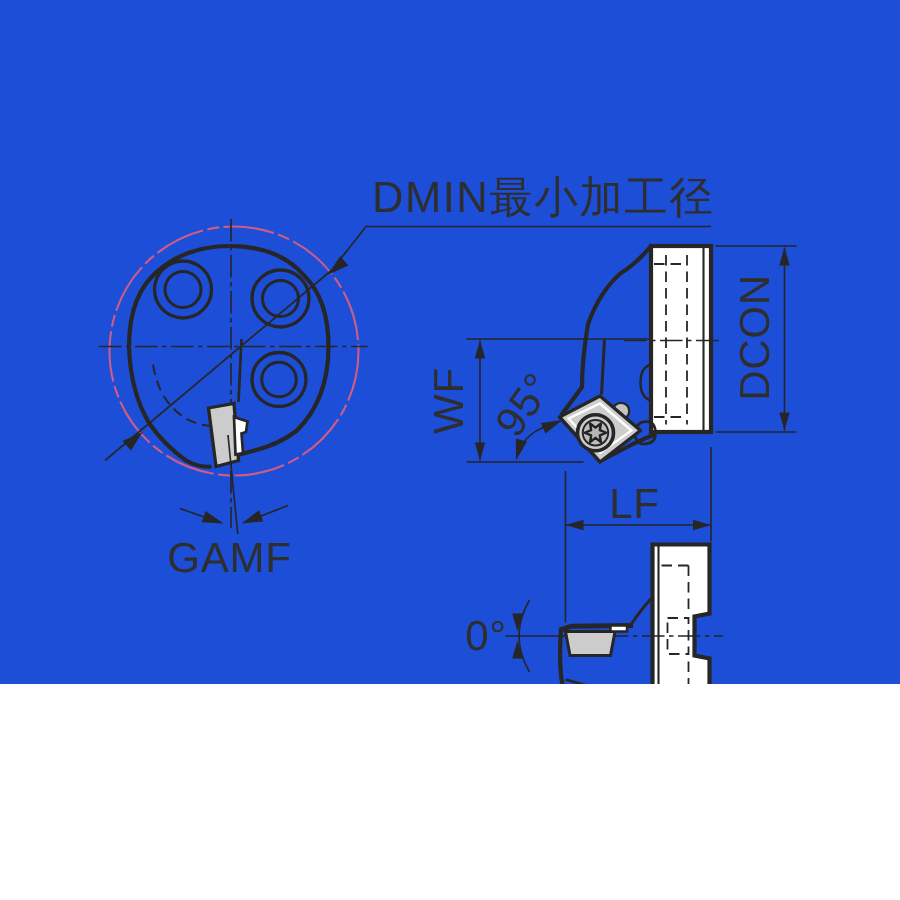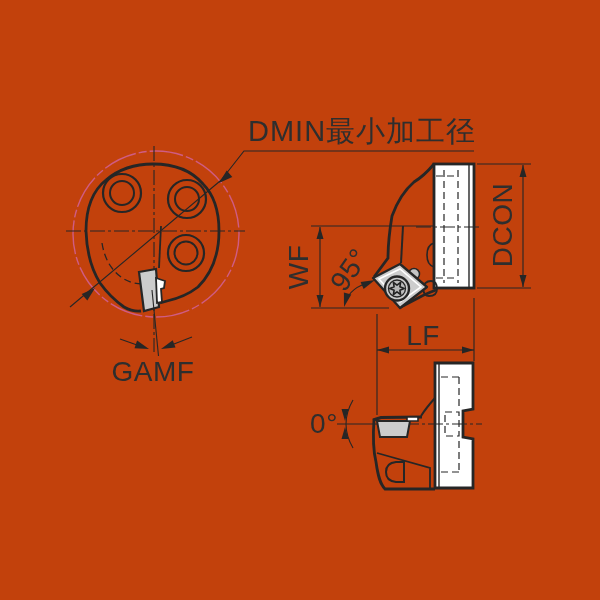--- a/index.html
+++ b/index.html
@@ -1,16 +1,16 @@
 <!DOCTYPE html>
 <html><head>
 <meta charset="utf-8">
 <style>
   html,body{margin:0;padding:0;background:#ffffff;}
-  .stage{width:600px;height:600px;position:relative;background:#c2410c;overflow:hidden;}
+  .stage{width:600px;height:456px;position:relative;background:#1d4ed8;overflow:hidden;}
   svg{display:block;}
   text{font-family:"Liberation Sans","DejaVu Sans",sans-serif;fill:#2e2e2e;}
   .lbl{font-size:28px;letter-spacing:0.5px;}
   .lbl-big{font-size:29px;letter-spacing:1px;}
 </style>
 </head>
 <body>
 
 <div class="stage">
 <svg width="600" height="600" viewBox="0 0 600 600">

